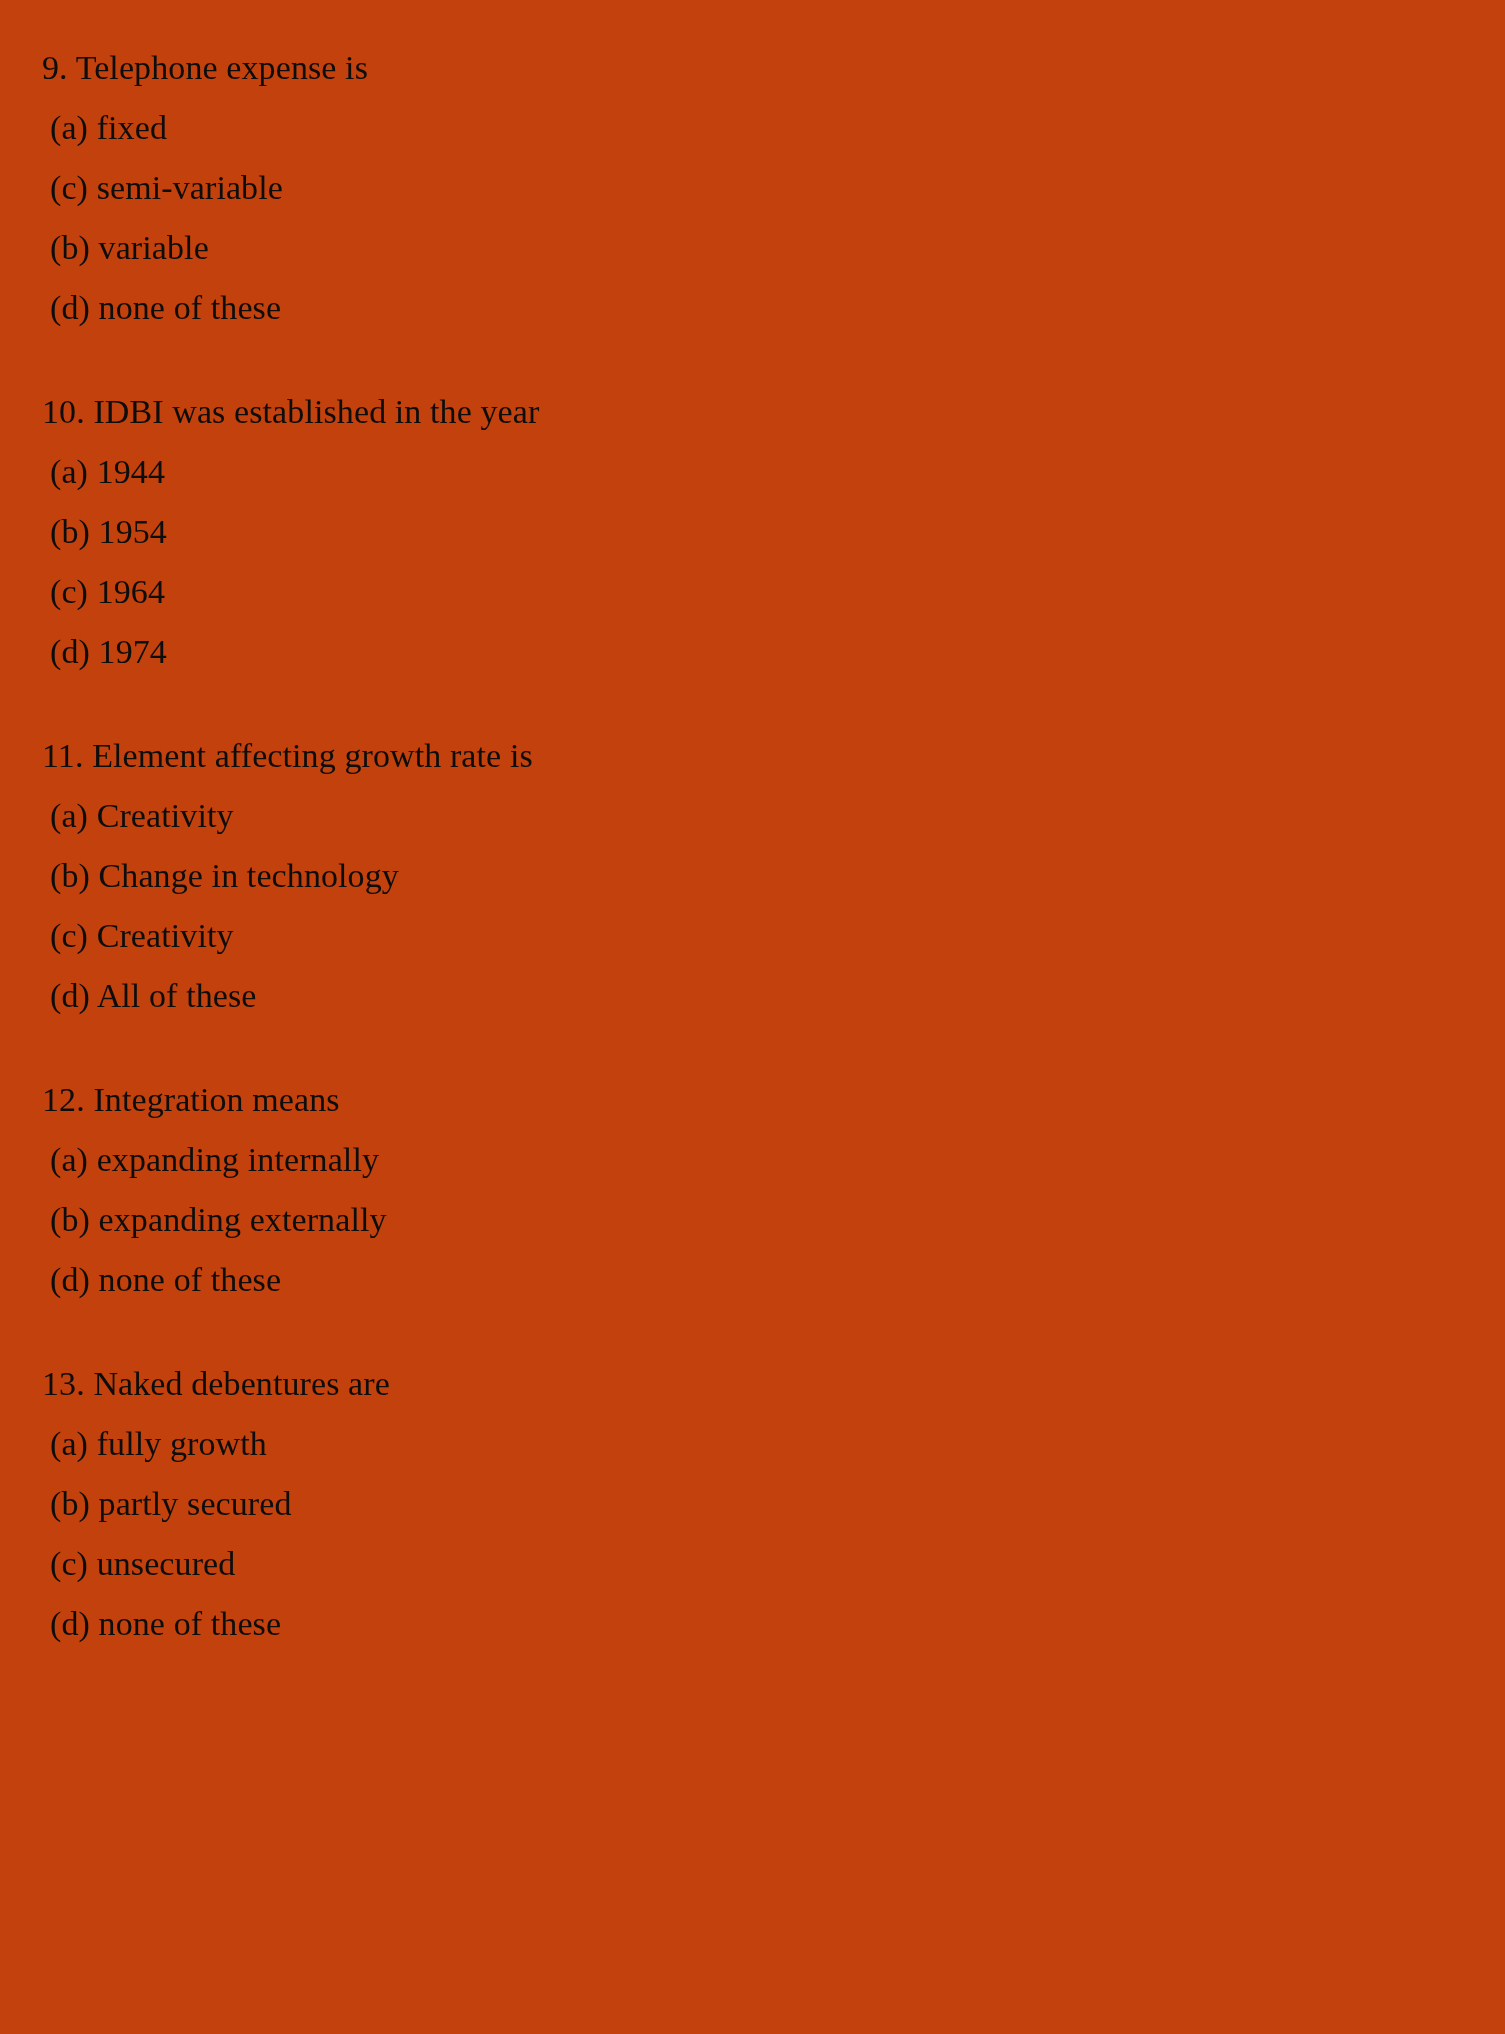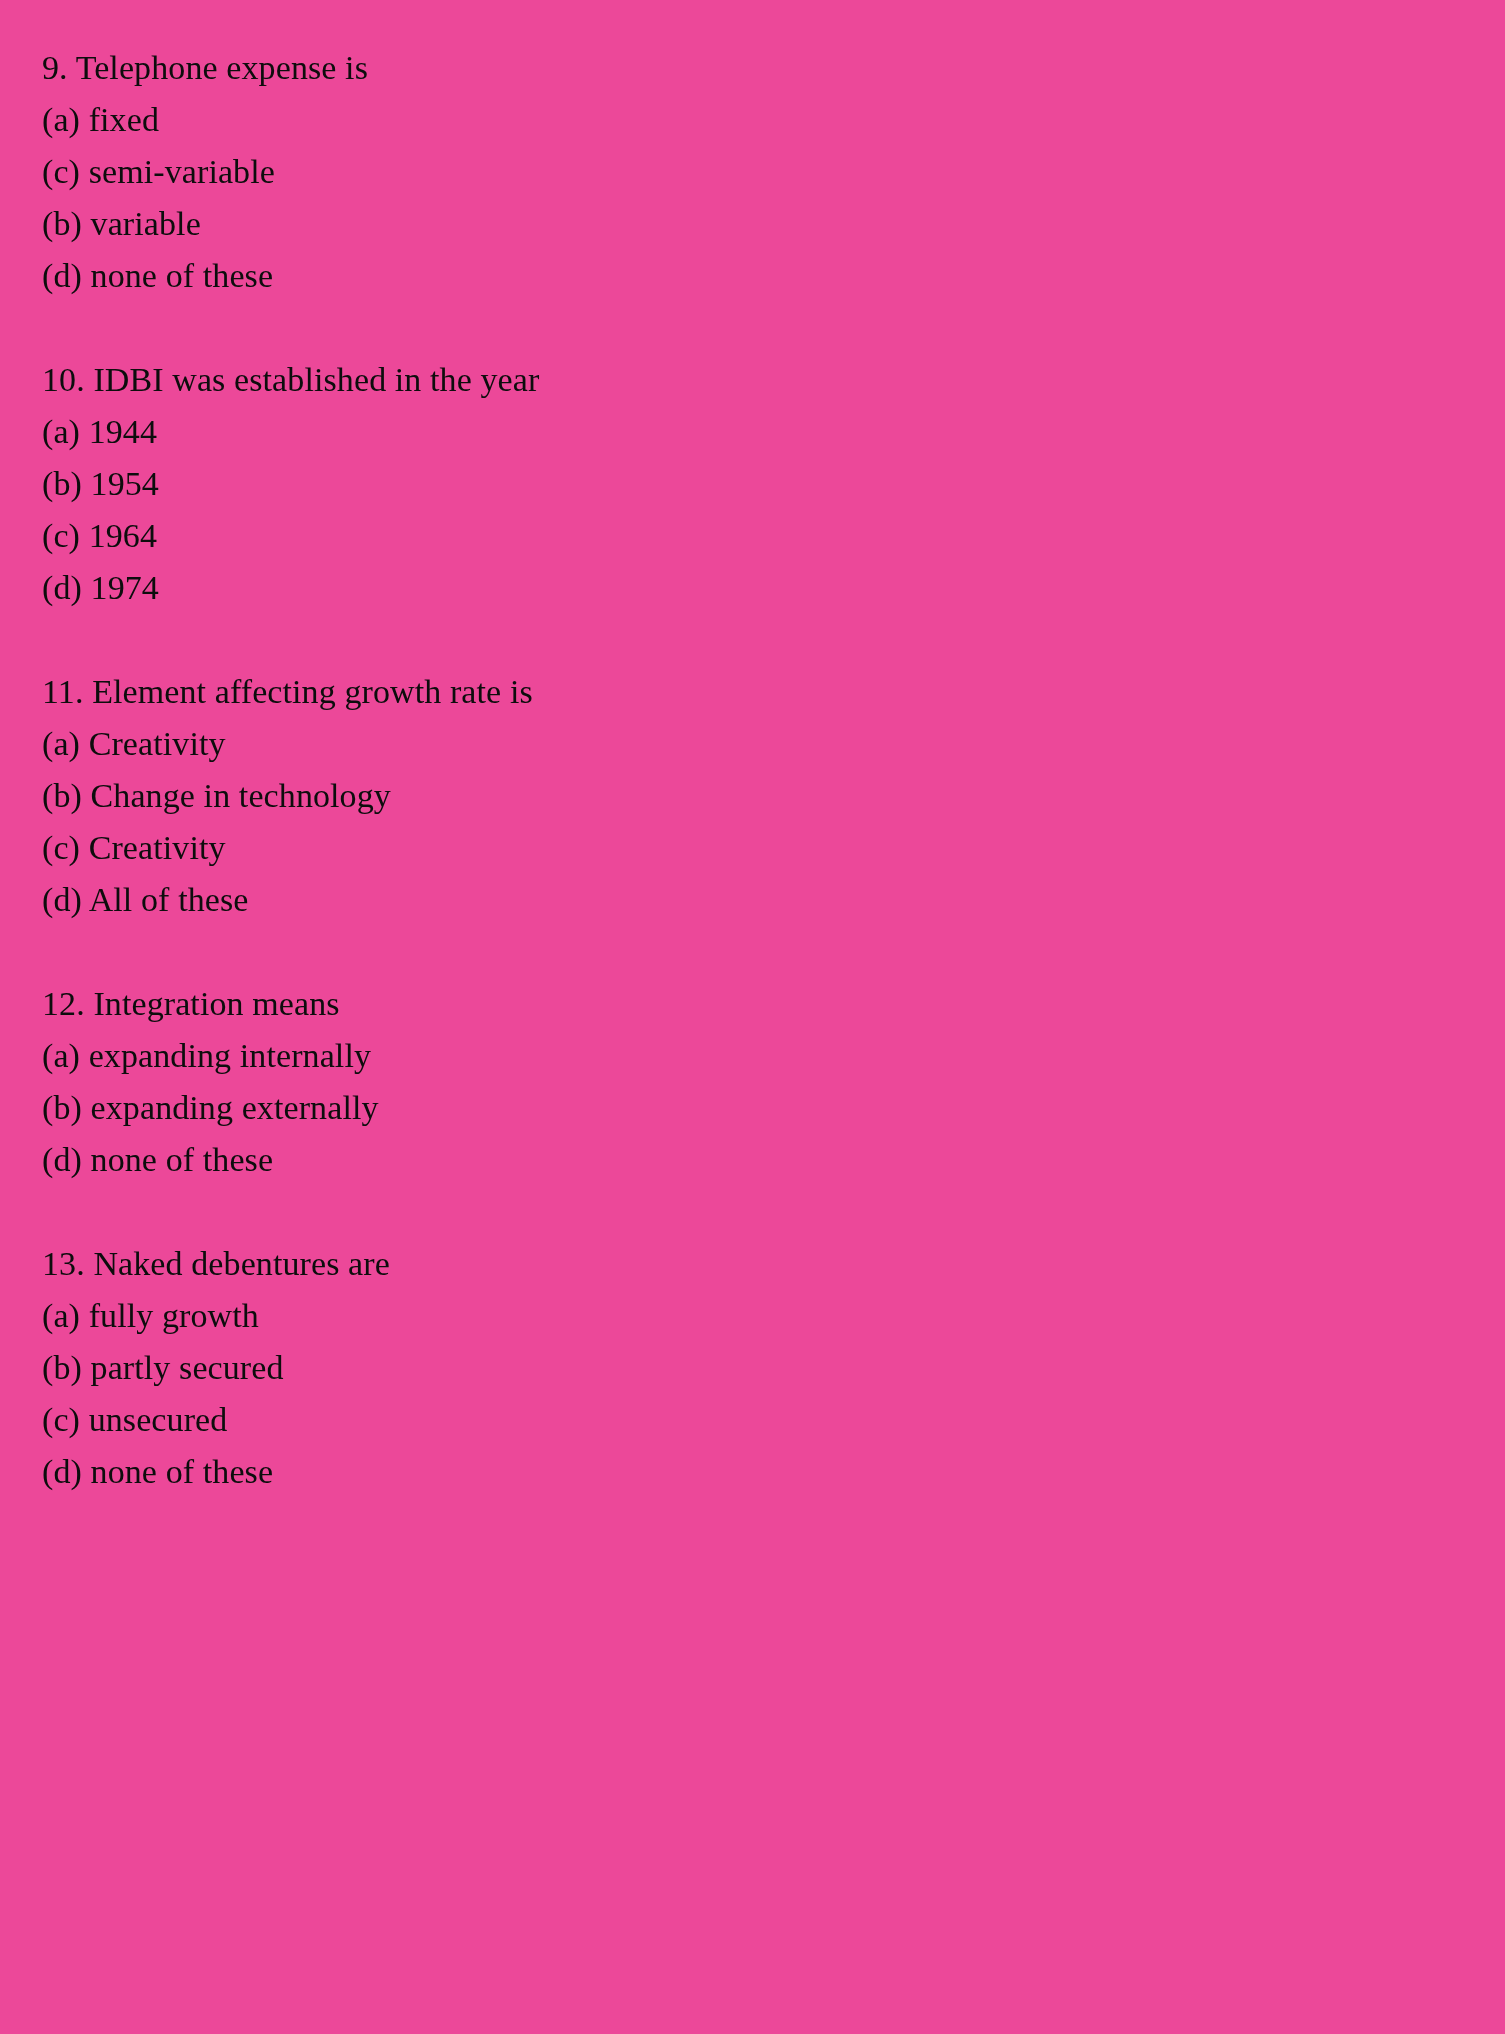--- a/index.html
+++ b/index.html
@@ -6,21 +6,21 @@
   html, body {
     margin: 0;
     padding: 0;
     background: #ffffff;
   }
 
   .page {
     position: relative;
     width: 1505px;
     height: 2034px;
-    background: #ec4899;
+    background: #c2410c;
     box-sizing: border-box;
     padding: 42px 40px 0 42px;
     font-family: "Liberation Serif", "DejaVu Serif", serif;
     color: #0d0d0d;
     overflow: hidden;
   }
 
   .question-block {
     margin: 0 0 52px 0;
   }
@@ -36,21 +36,21 @@
     letter-spacing: 0.1px;
     white-space: nowrap;
     color: #0d0d0d;
   }
 
   .q-stem {
     margin: 0;
   }
 
   .q-option {
-    margin: 0;
+    margin: 8px;
   }
 </style>
 </head>
 <body>
 
 <div class="page">
 
   <div class="question-block">
     <p class="q-stem">9. Telephone expense is</p>
     <p class="q-option">(a) fixed</p>

